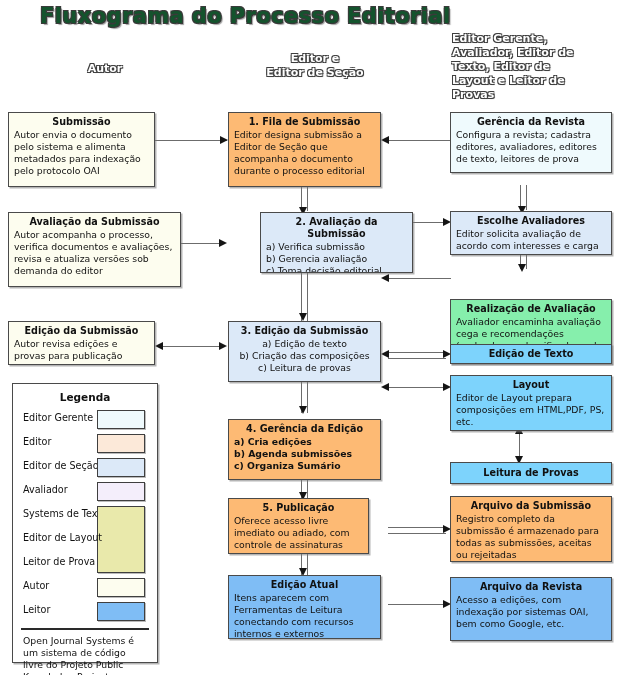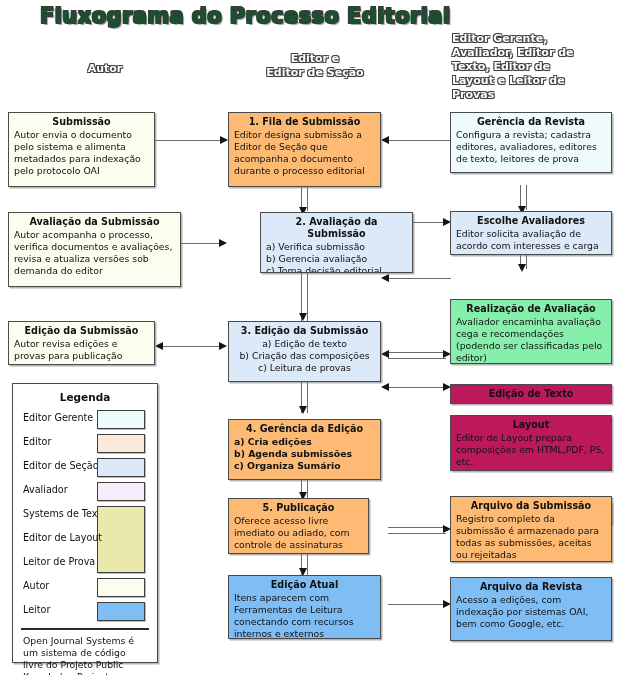--- a/index.html
+++ b/index.html
@@ -49,21 +49,21 @@
   }
   .box .bt{display:block;text-align:center;font-weight:bold;font-size:9.6px;margin-bottom:1px;}
   .box .bb{display:block;text-align:left;}
   .box.center-title{display:flex;align-items:center;justify-content:center;padding:0;}
   .box.center-title .bt{margin:0;}
 
   .c-gerente {background:#effafd;}
   .c-editor  {background:#fdba74;}
   .c-secao   {background:#dce9f8;}
   .c-avaliador{background:#86efac;margin-top:28px;}
-  .c-texto   {background:#be185d;margin-top:40px;}
+  .c-texto   {background:#7dd3fc;}
   .c-autor   {background:#fdfdef;}
   .c-leitor  {background:#7fbdf5;}
 
   
   .ln{position:absolute;background:#6c6c6c;}
   .lh{height:1px;}
   .lv{width:1px;}
   .arw{position:absolute;width:0;height:0;}
   .arw-r{border-top:4.5px solid transparent;border-bottom:4.5px solid transparent;border-left:8px solid #151515;}
   .arw-l{border-top:4.5px solid transparent;border-bottom:4.5px solid transparent;border-right:8px solid #151515;}

